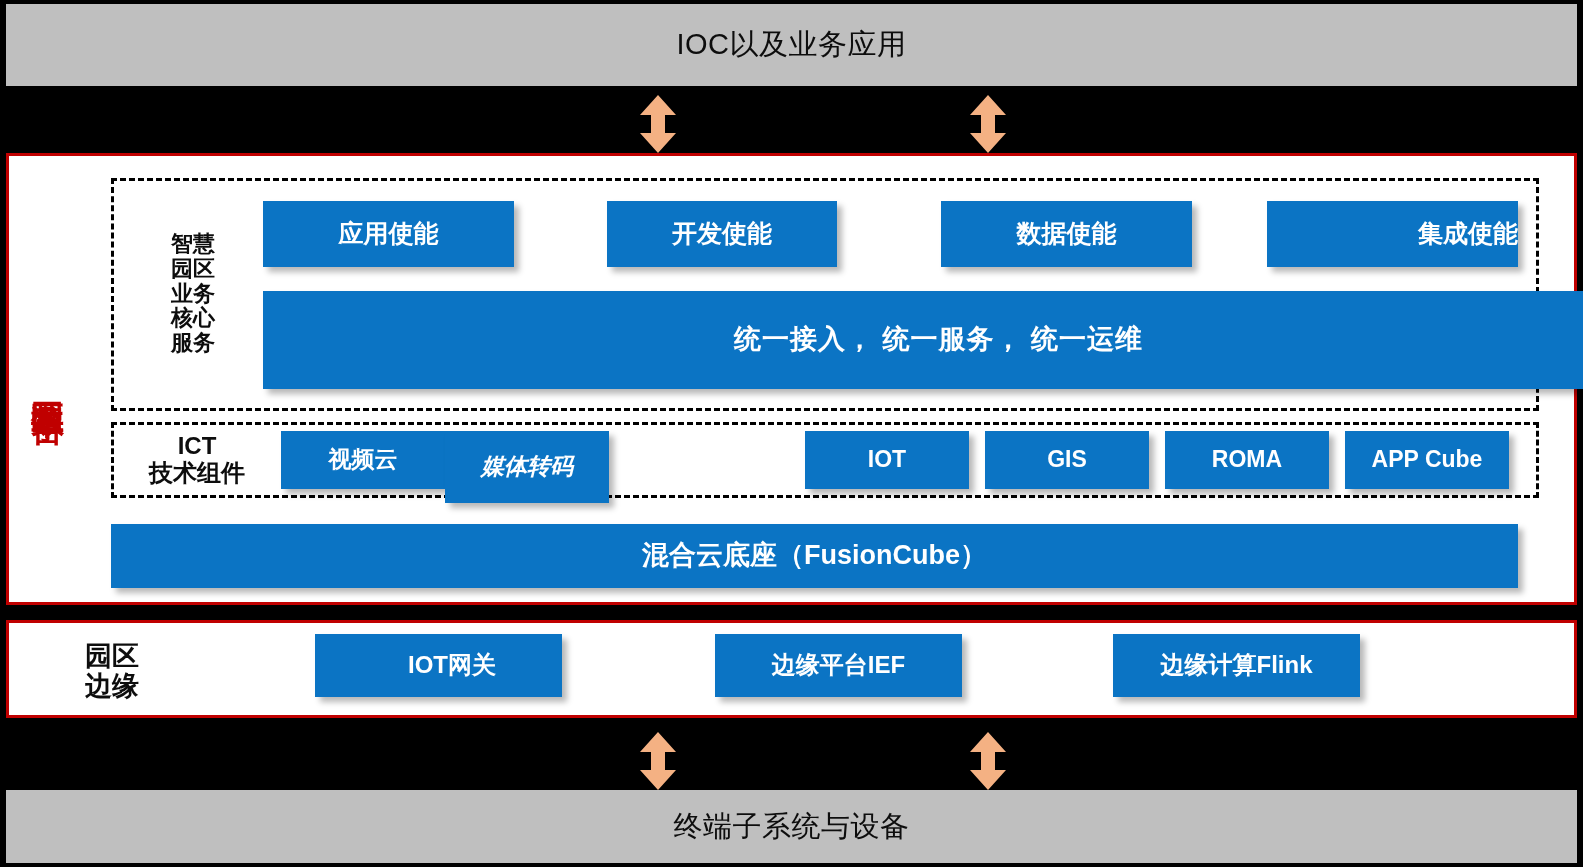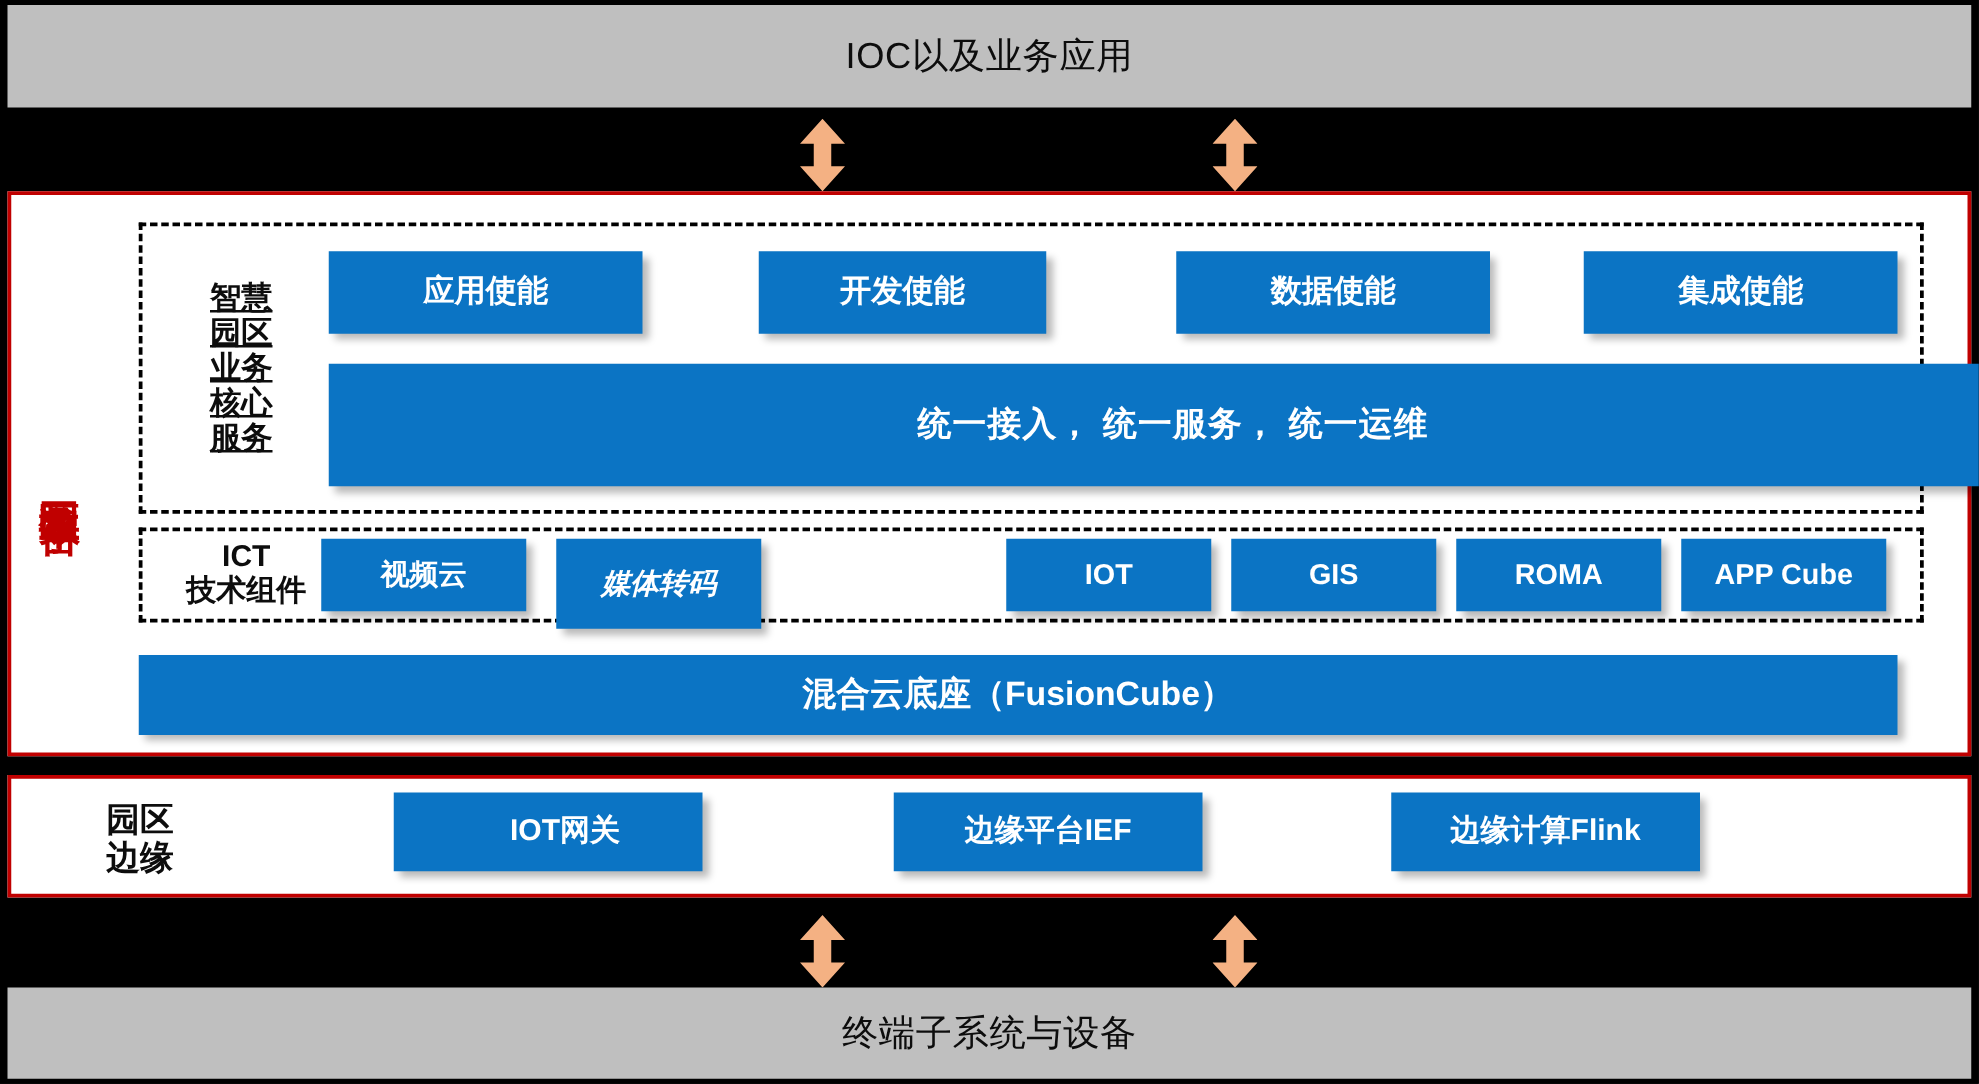--- a/index.html
+++ b/index.html
@@ -128,53 +128,53 @@
       <polygon points="18,0 36,20 25,20 25,38 36,38 18,58 0,38 11,38 11,20 0,20" fill="#F4B183"></polygon>
     </svg>
   </div>
 
   <div class="abs redbox" style="left:6px; top:153px; width:1571px; height:452px;">
 
     <div class="abs side-title" style="left:14px; top:40px; width:48px; height:370px;">园区数字平台</div>
 
     <div class="abs dashbox" style="left:102px; top:22px; width:1428px; height:233px;"></div>
 
-    <div class="abs vstack blk-label" style="left:132px; top:36px; width:104px; height:204px; font-size:25px;text-decoration:underline;">
+    <div class="abs vstack blk-label" style="left:132px; top:36px; width:104px; height:204px; font-size:22px;">
       <span class="row">智慧</span>
       <span class="row">园区</span>
       <span class="row">业务</span>
       <span class="row">核心</span>
       <span class="row">服务</span>
     </div>
 
     <div class="abs bluebox t-enable" style="left:598px; top:45px; width:230px; height:66px;">
       <span class="txt">开发使能</span>
     </div>
     <div class="abs bluebox t-enable" style="left:254px; top:45px; width:251px; height:66px;">
       <span class="txt">应用使能</span>
     </div>
     <div class="abs bluebox t-enable" style="left:932px; top:45px; width:251px; height:66px;">
       <span class="txt">数据使能</span>
     </div>
-    <div class="abs bluebox t-enable" style="left:1258px; top:45px; width:251px; height:66px;">
+    <div class="abs bluebox t-enable" style="left:1258px; top:45px; width:251px; height:66px;justify-content:flex-end;">
       <span class="txt">集成使能</span>
     </div>
 
     <div class="abs bluebox t-unified" style="left:254px; top:135px; width:1351px; height:98px;">
       <span class="txt">统一接入， 统一服务， 统一运维</span>
     </div>
 
     <div class="abs dashbox" style="left:102px; top:266px; width:1428px; height:76px;"></div>
 
     <div class="abs vstack blk-label" style="left:120px; top:275px; width:136px; height:58px; font-size:24px;">
       <span class="row">ICT</span>
       <span class="row">技术组件</span>
     </div>
 
-    <div class="abs bluebox t-ict" style="left:248px; top:275px; width:164px; height:58px;">
+    <div class="abs bluebox t-ict" style="left:272px; top:275px; width:164px; height:58px;">
       <span class="txt">视频云</span>
     </div>
     <div class="abs bluebox t-ict" style="left:436px; top:275px; width:164px; height:72px;font-style:italic;">
       <span class="txt">媒体转码</span>
     </div>
     <div class="abs bluebox t-ict" style="left:796px; top:275px; width:164px; height:58px;">
       <span class="txt">IOT</span>
     </div>
     <div class="abs bluebox t-ict" style="left:976px; top:275px; width:164px; height:58px;">
       <span class="txt">GIS</span>

